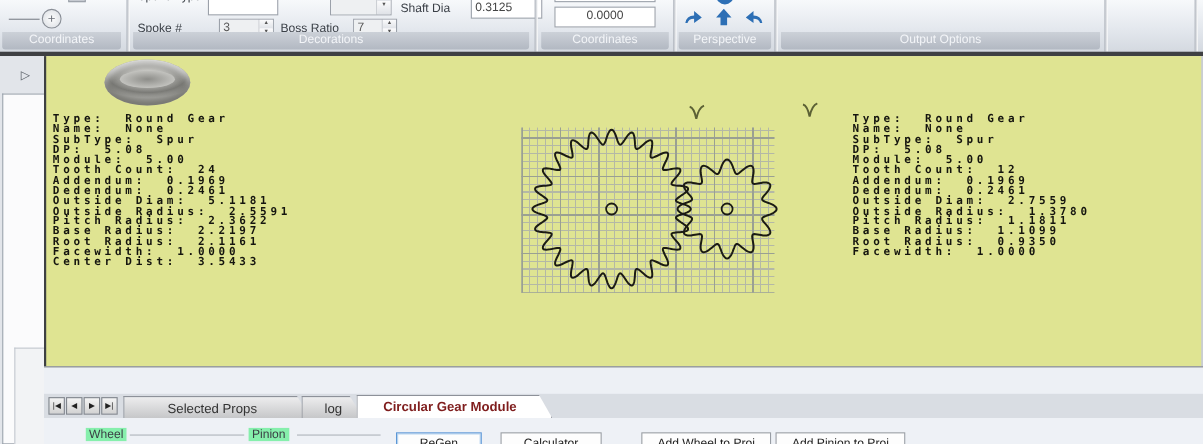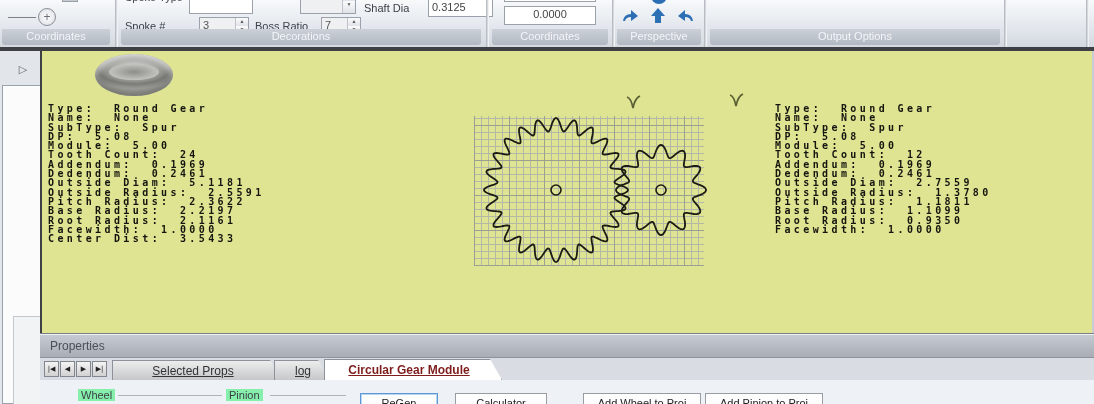--- a/index.html
+++ b/index.html
@@ -65,21 +65,21 @@
   #props-bar { position:absolute; left:0; top:1px; width:1054px; height:23px;
                background:linear-gradient(#c6cad1,#a8adb6); border-bottom:1px solid #8f949c; }
   #props-title { position:absolute; left:10px; top:4px; font-size:12px; color:#4b5058; }
   #tabstrip { position:absolute; left:0; top:24px; width:1054px; height:22px; background:#d9dde3; }
   .nav-btn { position:absolute; top:3px; width:15px; height:16px; background:linear-gradient(#f4f4f4,#d2d2d2);
              border:1px solid #82878e; font-size:7px; color:#222; text-align:center; line-height:14px;
              font-family:"DejaVu Sans", sans-serif; }
   .tab { position:absolute; top:2px; height:20px; font-size:12px; color:#333; text-align:center;
          background:linear-gradient(#ededee,#c6c7c9); border:1px solid #8d9199; border-bottom:none;
          line-height:20px; clip-path:polygon(0 0, calc(100% - 12px) 0, 100% 100%, 0 100%);
-         padding:0 18px 0 10px;text-decoration:underline; }
+         padding:0 18px 0 10px; }
   .tab.active { background:#ffffff; font-weight:bold; color:#7f1d1d; top:1px; height:21px; z-index:3; }
   #tab-content { position:absolute; left:0; top:46px; width:1054px; height:25px; background:#eef1f6; }
   .grpbox-lbl { position:absolute; top:9px; font-size:11px; color:#3a3e44; background:#86efac; padding:0 3px; z-index:1; }
   .grpbox-line { position:absolute; top:15px; border-top:1px solid #aeb3ba; }
   .pbtn { position:absolute; top:13px; height:20px; background:#fdfdfd; border:1px solid #989da4;
           font-size:11px; color:#222; text-align:center; line-height:18px; }
   .pbtn.focused { border:1px solid #5c97d6; box-shadow:0 0 0 1px #b9d5f0 inset; }
 </style>
 </head>
 <body>
@@ -190,23 +190,20 @@
 
   <svg class="check-mark" style="left:583px;top:44px;" width="18" height="16" viewBox="0 0 18 16">
     <path d="M2,2 Q6,3 8,13 Q10,3 15,1" fill="none" stroke="#5c6135" stroke-width="1.8"></path>
   </svg>
   <svg class="check-mark" style="left:686px;top:42px;" width="18" height="16" viewBox="0 0 18 16">
     <path d="M2,2 Q6,3 8,13 Q10,3 15,1" fill="none" stroke="#5c6135" stroke-width="1.8"></path>
   </svg>
 </div>
 
 <div id="props">
-  <div id="props-bar">
-    <div id="props-title">Properties</div>
-  </div>
 
   <div id="tabstrip">
     <div class="nav-btn" style="left:4px;">|◀</div>
     <div class="nav-btn" style="left:20px;">◀</div>
     <div class="nav-btn" style="left:36px;">▶</div>
     <div class="nav-btn" style="left:52px;">▶|</div>
 
     <div class="tab" style="left:72px;width:170px;">Selected Props</div>
     <div class="tab" style="left:234px;width:56px;text-align:right;">log</div>
     <div class="tab active" style="left:284px;width:178px;">Circular Gear Module</div>

